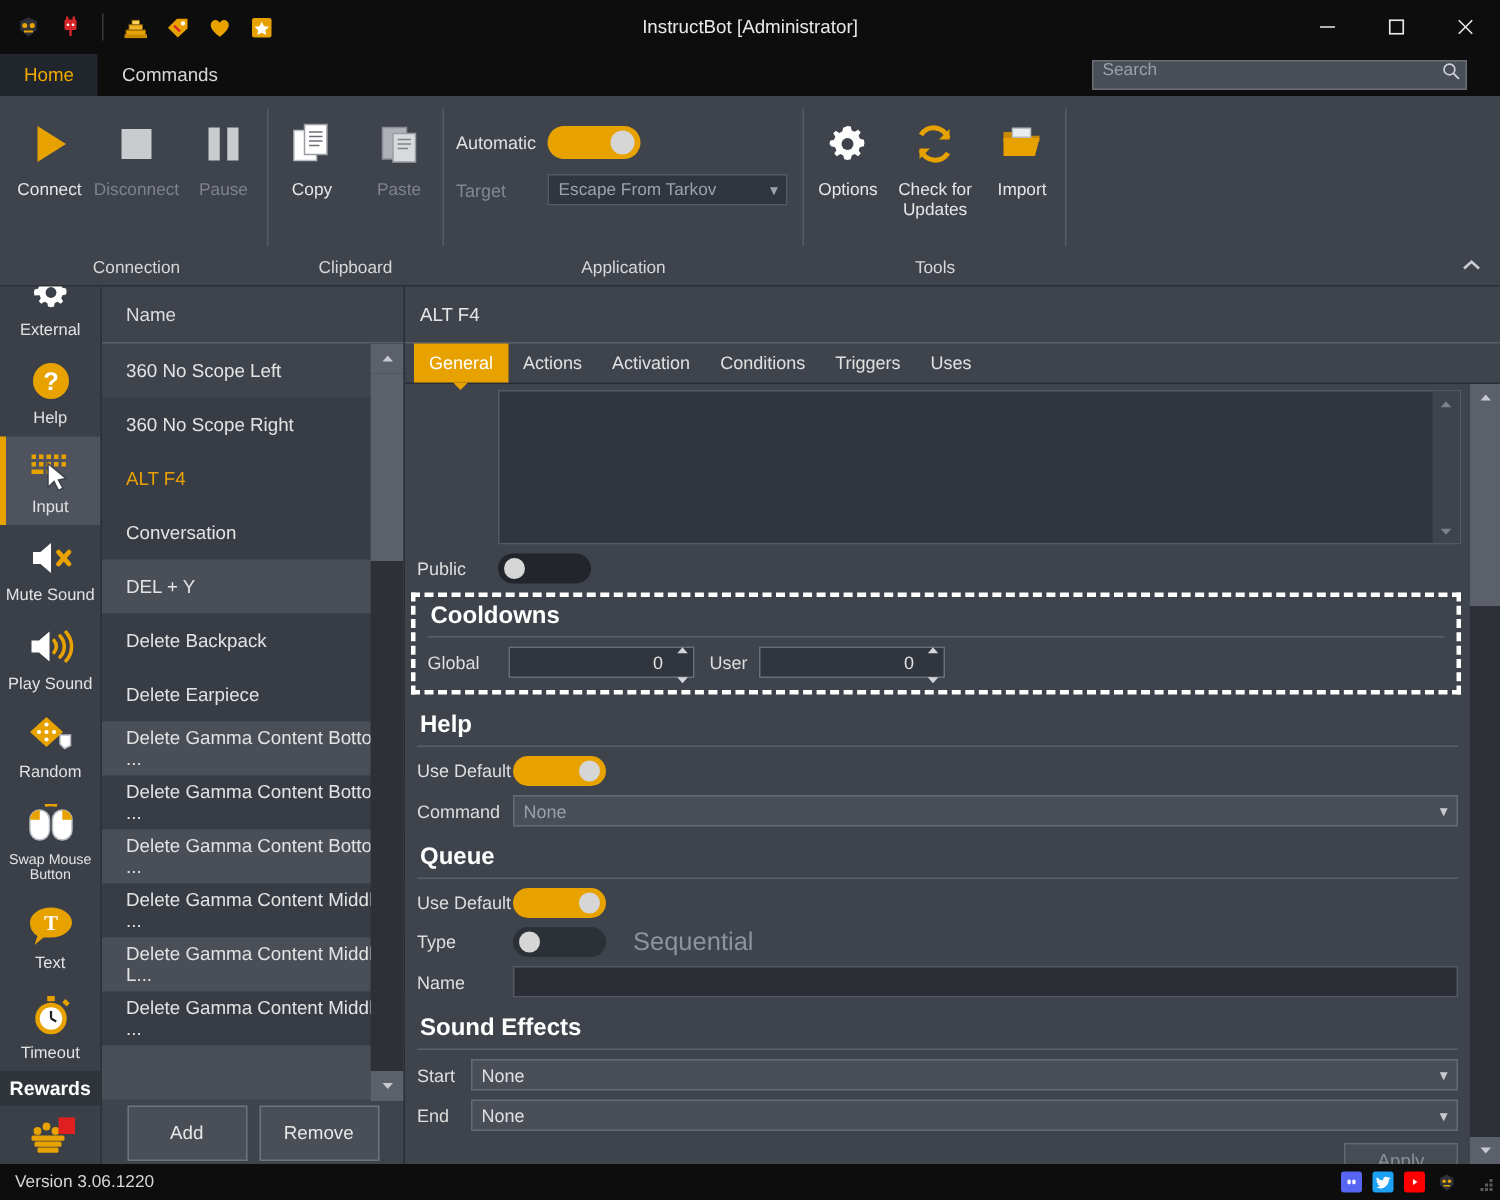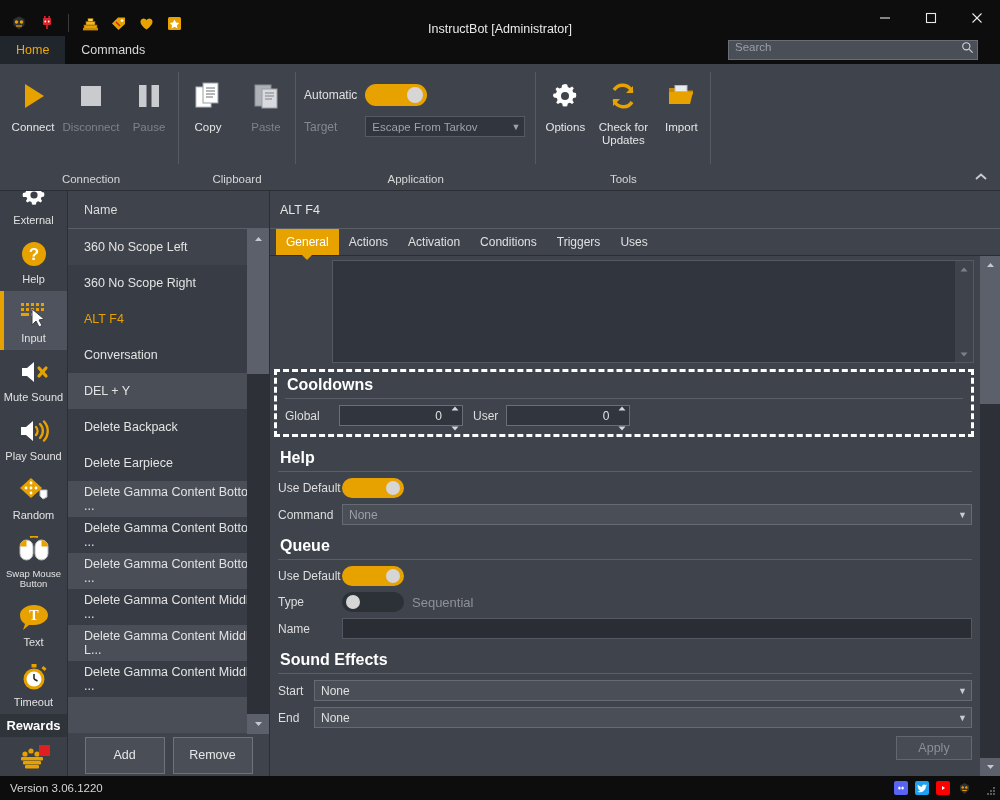--- a/index.html
+++ b/index.html
@@ -7,21 +7,21 @@
     width: 1000px; height: 800px;
     background: #0d0d0d;
     font-family: "Liberation Sans", sans-serif;
     overflow: hidden;
     -webkit-font-smoothing: antialiased;
   }
   .app { position: relative; width: 1000px; height: 800px; background: #3f434c; display: flex; flex-direction: column; }
 
   
   .titlebar {
-    height: 36px; background: #0d0d0d; display: flex; align-items: flex-end;
+    height: 36px; background: #0d0d0d; display: flex; align-items: center;
     position: relative; flex: none;
   }
   .qat { display: flex; align-items: center; gap: 2px; padding-left: 6px; }
   .qat-ic {
     width: 26px; height: 26px; display: flex; align-items: center; justify-content: center;
     font-size: 14px; line-height: 1; cursor: pointer; border-radius: 2px;
   }
   .qat-sep { width: 1px; height: 18px; background: #3a3a3a; margin: 0 6px; }
   .win-title {
     position: absolute; left: 0; right: 0; text-align: center;
@@ -243,21 +243,21 @@
   .wide-combo.grey { background: #4a4e57; color: #9da2aa; }
   .wide-combo .cv { flex: 1; color: #e0e0e0; }
   .wide-combo.grey .cv { color: #9aa0a8; }
   .wide-combo .carr { font-size: 9px; color: #c8ccd2; }
 
   .textfield {
     flex: 1; background: #2a2d34; border: 1px solid #555963; height: 21px;
     color: #e0e0e0; font-size: 12px; padding: 0 6px; outline: none;
     font-family: "Liberation Sans", sans-serif;
   }
-  .sidetxt { font-size: 13px; color: #8e929a; margin-left: 8px; }
+  .sidetxt { font-size: 17px; color: #8e929a; margin-left: 18px; }
 
   .applyrow { display: flex; justify-content: flex-end; padding: 8px 8px 6px 0; }
   .apply {
     width: 76px; height: 24px; background: #474b54; border: 1px solid #63676f;
     color: #8b8f97; font-size: 12.5px; cursor: default;
     font-family: "Liberation Sans", sans-serif;
   }
 
   
   .status {
@@ -734,20 +734,26 @@
                   </svg>
               </div>
               <div class="dn">
                 <svg width="8" height="5" viewBox="0 0 8 5">
                     <path d="M4 4.5 L0.5 0.5 L7.5 0.5 Z" fill="#7d818a"></path>
                   </svg>
               </div>
             </div>
           </div>
 
+          <div class="frow">
+            <span class="flabel">Public</span>
+            <span class="tgl-s off">
+                <span class="knob"></span>
+              </span>
+          </div>
 
           <div class="cooldown-box">
             <div class="sechead">Cooldowns</div>
             <div class="secline"></div>
             <div class="frow">
               <span class="flabel">Global</span>
               <span class="spin">
                 <span class="val">0</span>
                 <span class="arrows">
                   <span><svg width="8" height="5" viewBox="0 0 8 5">

